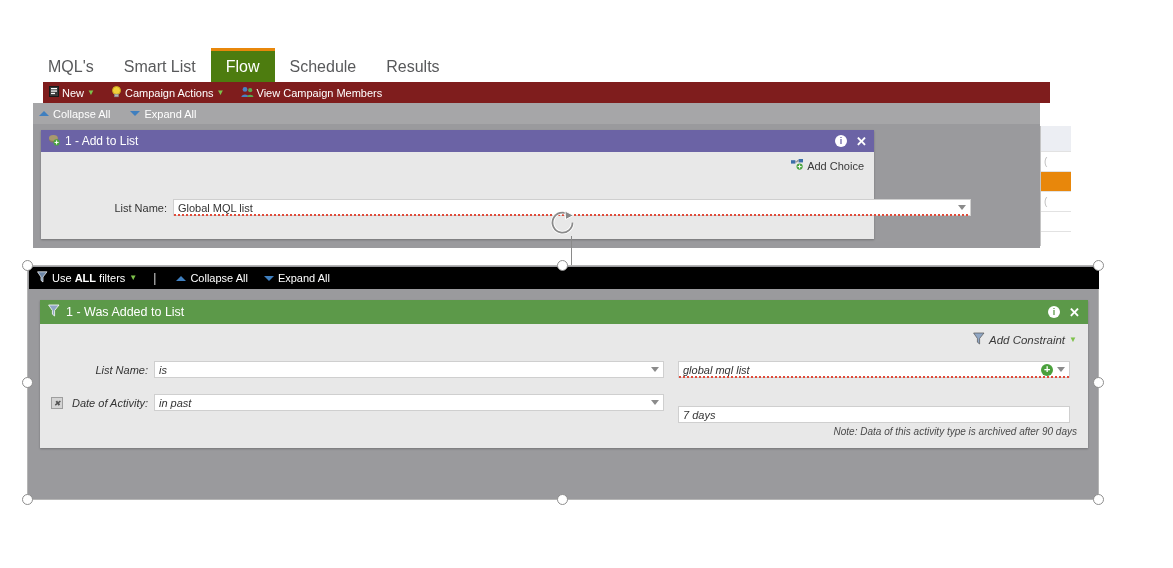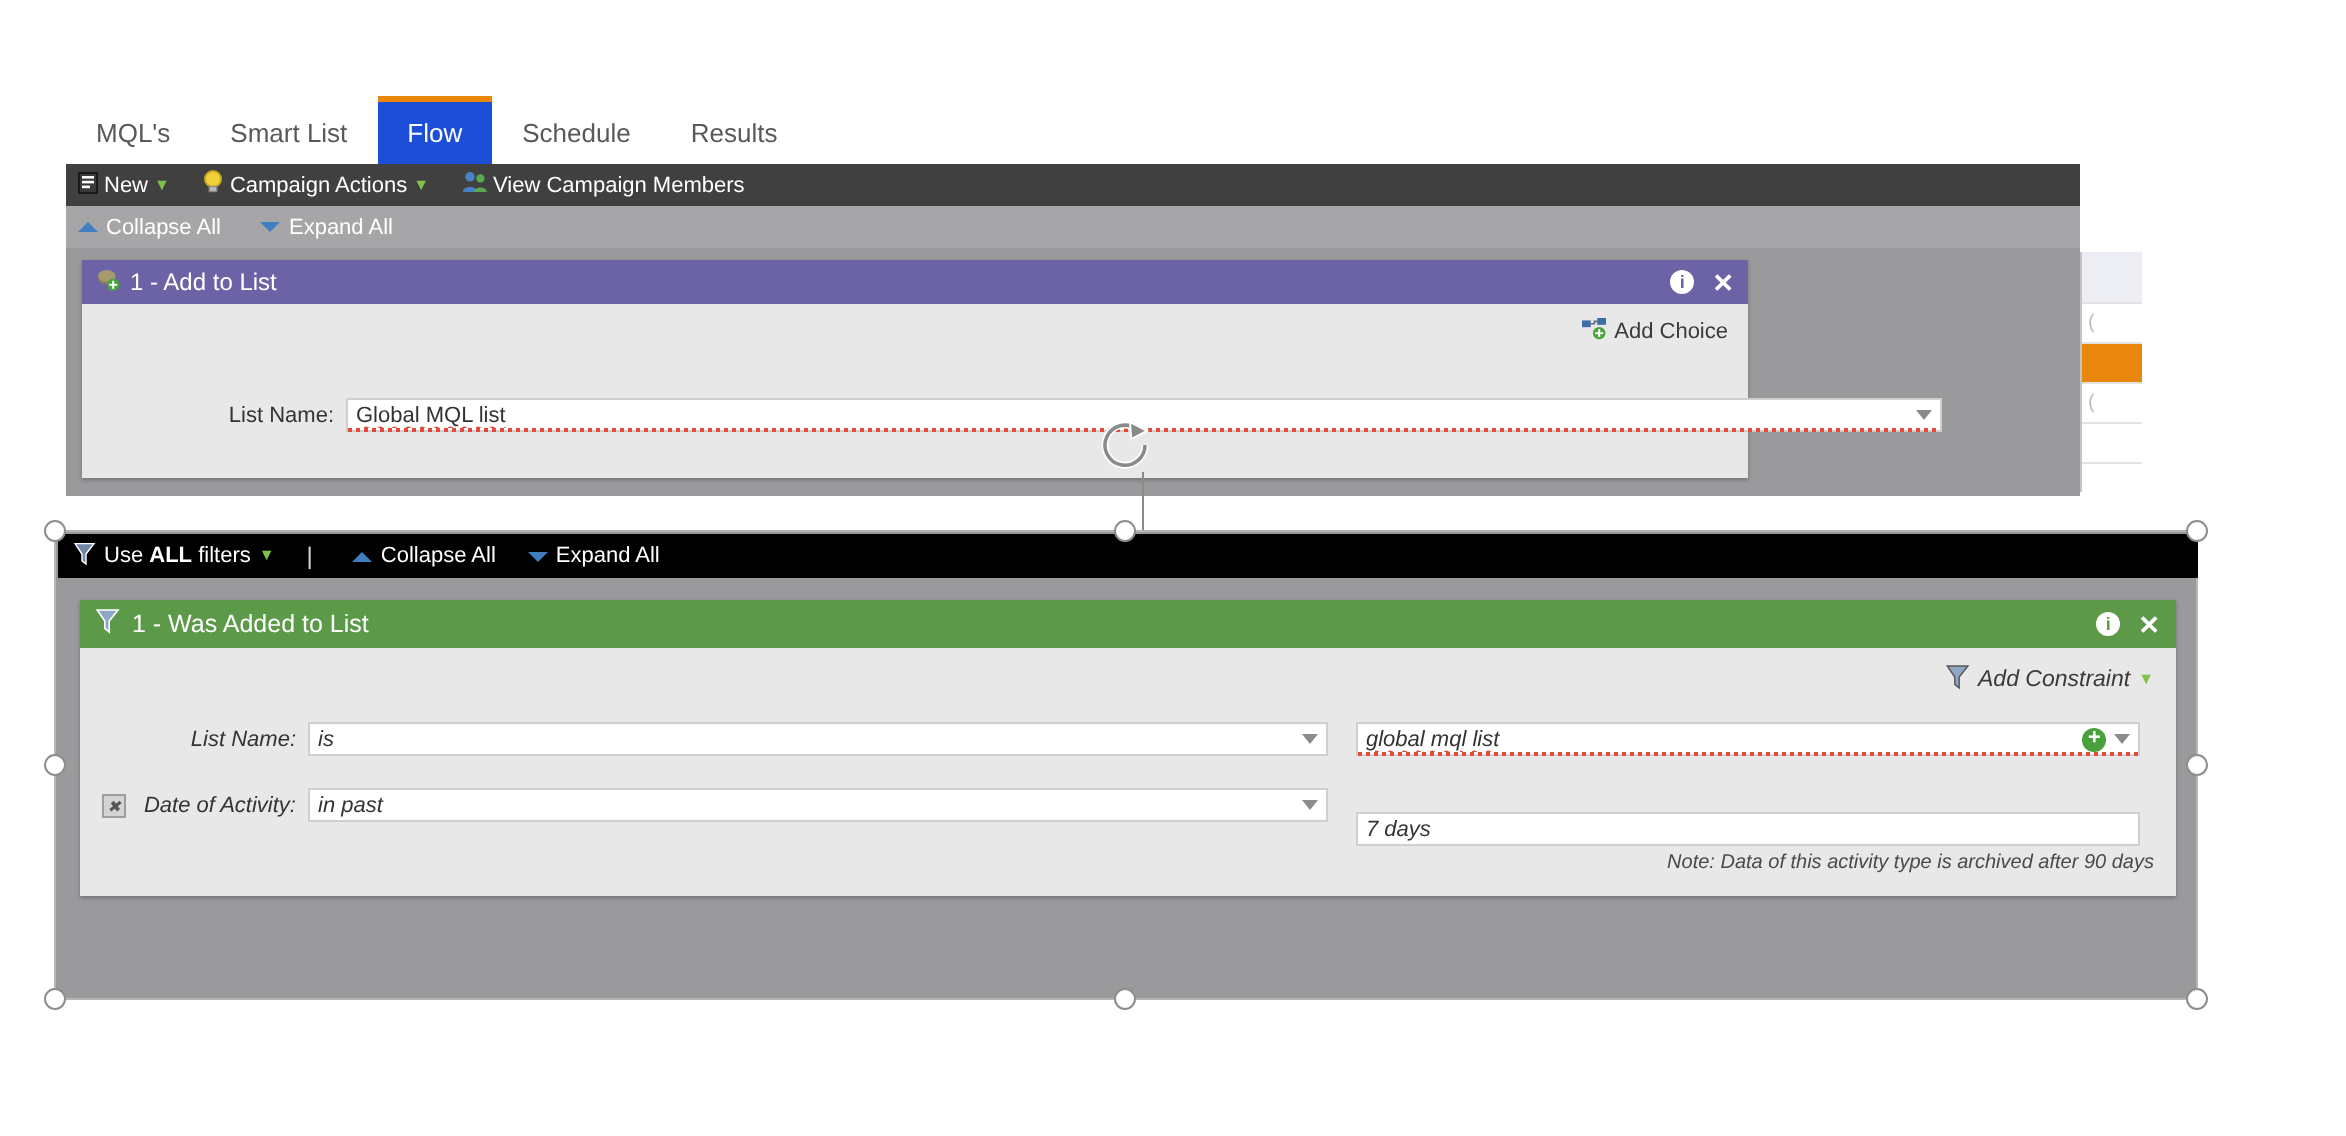--- a/index.html
+++ b/index.html
@@ -33,40 +33,40 @@
     width: 1007px;
     height: 34px;
     background: #ffffff;
     display: flex;
     align-items: stretch;
   }
   .tab {
     padding: 0 15px;
     display: flex;
     align-items: center;
-    font-size: 13px;
+    font-size: 16px;
     color: #58595b;
     cursor: pointer;
     border-top: 3px solid transparent;
     white-space: nowrap;
   }
   .tab.active {
-    background: #1d4ed8;
+    background: #4d7c0f;
     color: #ffffff;
     border-top: 3px solid #e8870b;
     justify-content: flex-end;
   }
 
   
   .toolbar {
     position: absolute;
-    left: 0; top: 34px;
+    left: 10px; top: 34px;
     width: 1007px;
     height: 21px;
-    background: #404040;
+    background: #7f1d1d;
     display: flex;
     align-items: center;
     padding-left: 6px;
     box-sizing: border-box;
   }
   .tb-item {
     display: flex;
     align-items: center;
     gap: 3px;
     margin-right: 16px;

